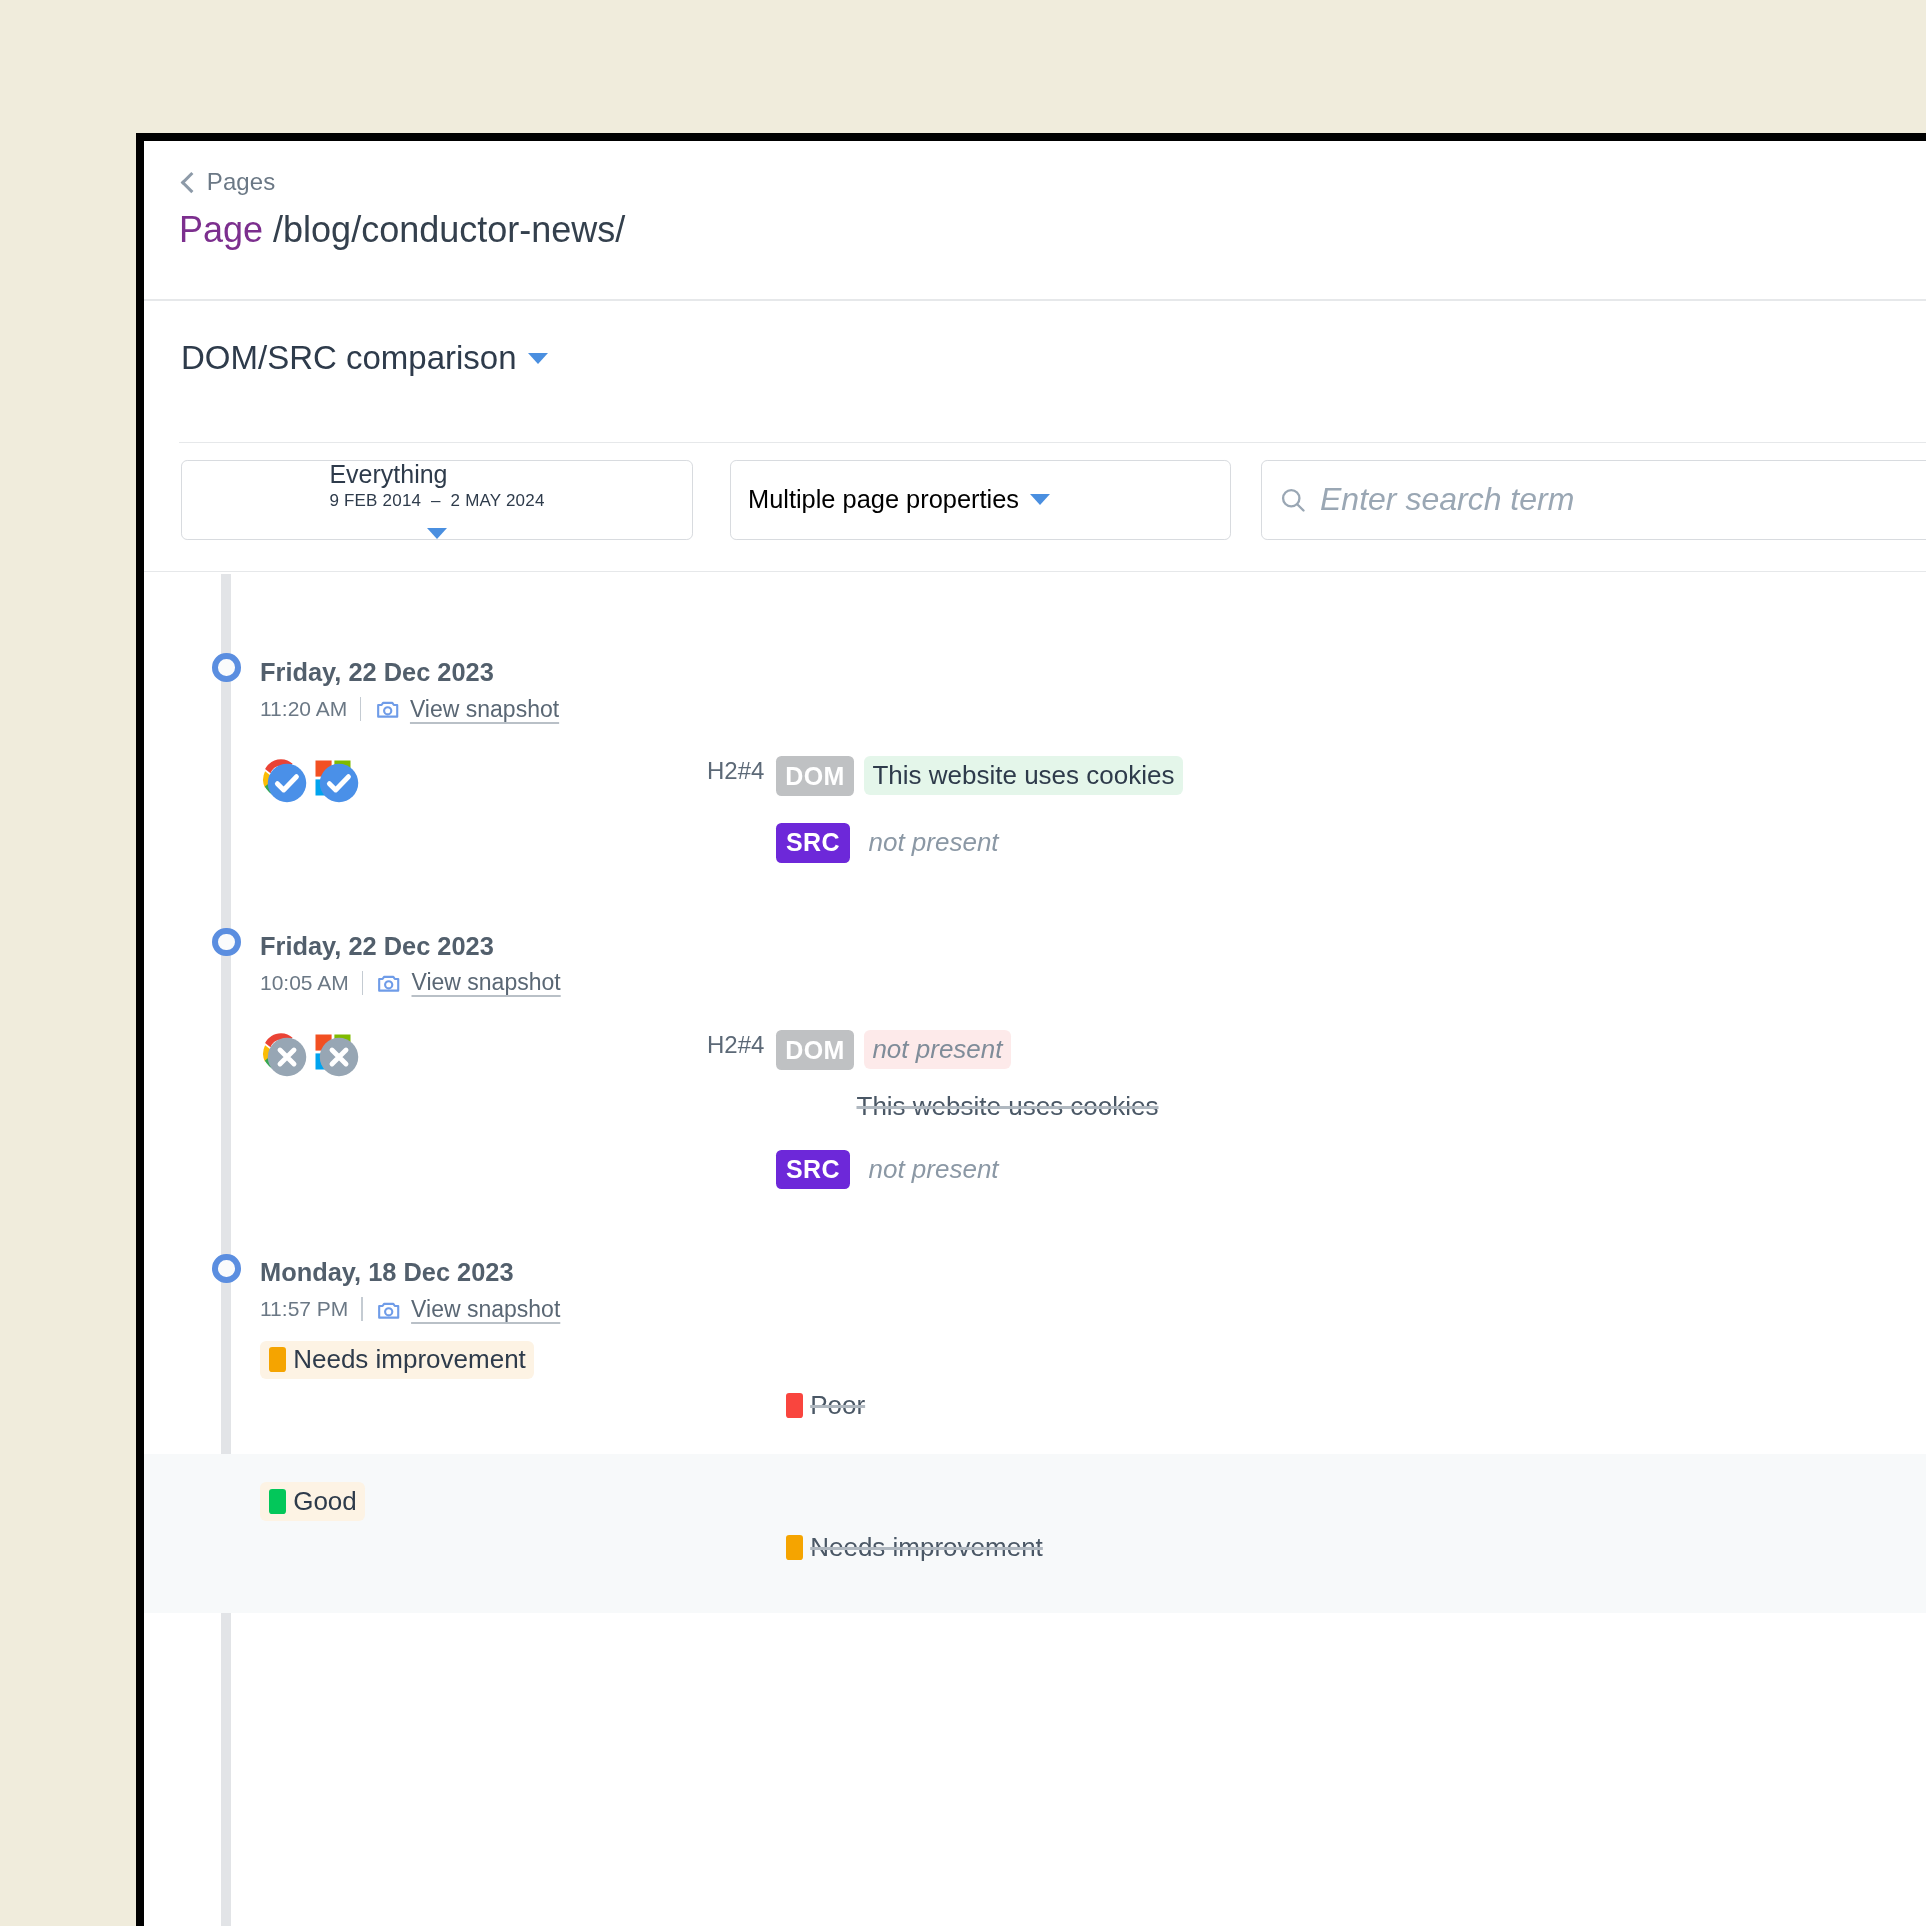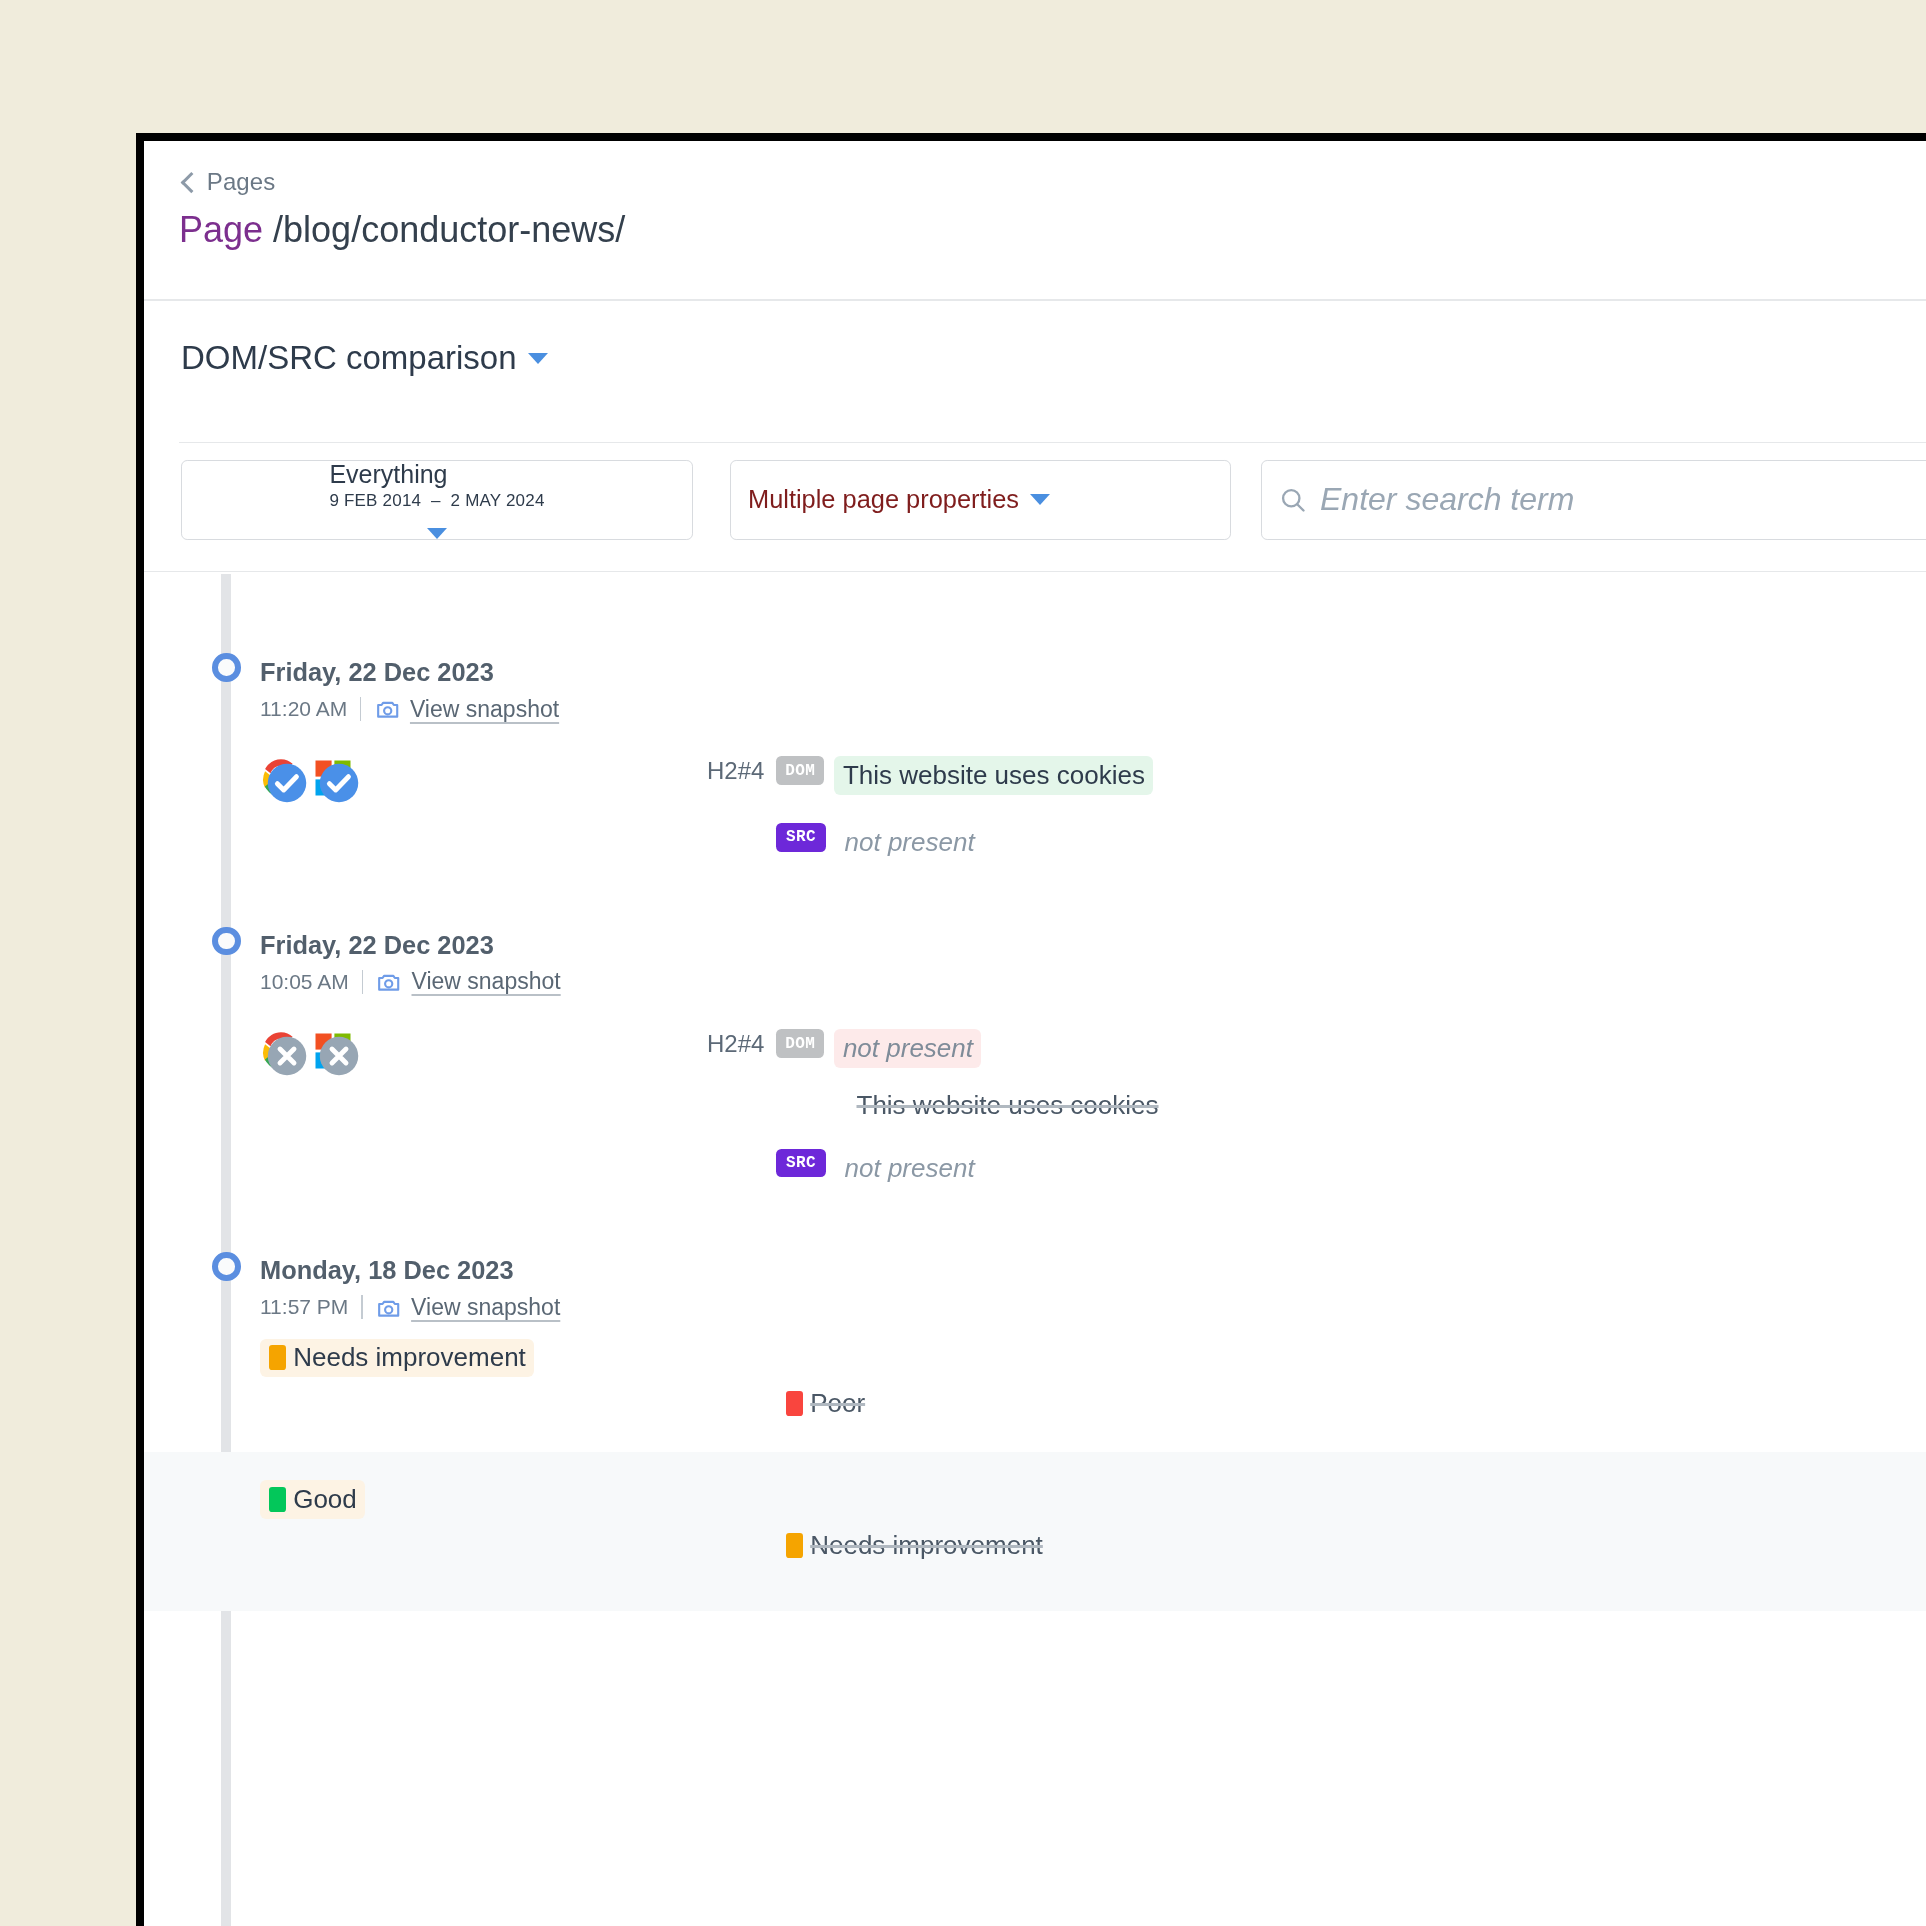--- a/index.html
+++ b/index.html
@@ -67,21 +67,21 @@
   }
   .fbox {
     position: absolute; top: 14.6px; height: 80px;
     border: 1.2px solid #d8dbdf; border-radius: 6.2px; background: #fff;
     display: flex; align-items: center;
   }
   #f-range { left: 37px; width: 512px; padding: 0 17px; justify-content: space-between; flex-direction: column; }
   .range-main { font-size: 25px; color: #2e3b4b; line-height: 1.08; }
   .range-sub { font-size: 17px; color: #2e3b4b; letter-spacing: 0.2px; margin-top: 3.9px; }
   #f-props { left: 586px; width: 501px; padding: 0 17px; gap: 10.8px; }
-  .props-label { font-size: 25.4px; color: #7f1d1d; white-space: nowrap; }
+  .props-label { font-size: 25.4px; color: #000000; white-space: nowrap; }
   #f-search { left: 1117px; width: 697px; padding: 0 17px; gap: 13px; }
   .search-icon { width: 28px; height: 28px; flex: none; display: block; }
   .search-ph { font-size: 32px; color: #9aa7b4; font-style: italic; }
 
   
   .timeline { position: absolute; left: 0; top: 433px; right: 0; bottom: 0; }
   .rail {
     position: absolute; left: 77px; top: 0; bottom: 0; width: 10px; background: #e2e4e7;
   }
   .entry { position: relative; }
@@ -105,22 +105,22 @@
   .badge-ico { position: relative; width: 42px; height: 42px; flex: none; }
   .badge-ico svg { width: 100%; height: 100%; display: block; }
   .ovl { position: absolute; right: -6.2px; bottom: -4.6px; width: 28.5px; height: 28.5px; }
   .label-col {
     flex: none; text-align: right; padding-right: 11.6px;
     font-size: 24px; color: #5c6977; line-height: 1.1; padding-top: 7px;
   }
   .prop-label { font-size: 23px; color: #6b7885; letter-spacing: 0.6px; }
   .tag {
     display: inline-flex; align-items: center; justify-content: center;
-    border-radius: 5.4px; font-size: 16px; font-weight: 700; color: #ffffff;
-    letter-spacing: 0.4px; flex: none; font-family: Liberation Mono, monospace;
+    border-radius: 5.4px; font-size: 25px; font-weight: 700; color: #ffffff;
+    letter-spacing: 0.4px; flex: none;
   }
   .tag-dom { background: #bfc1c3; padding: 5.4px 9.2px; }
   .tag-src { background: #6d28d9; padding: 5.4px 10px; }
   .val {
     font-size: 26px; color: #2e3b4b; border-radius: 6.2px; padding: 3.9px 8.5px;
     display: inline-block;
   }
   .val.add { background: #e4f6ea; }
   .val.rem { background: #fdeaea; color:#7f8c99; font-style: italic; }
   .val.np { color: #8b98a5; font-style: italic; background: transparent; }

